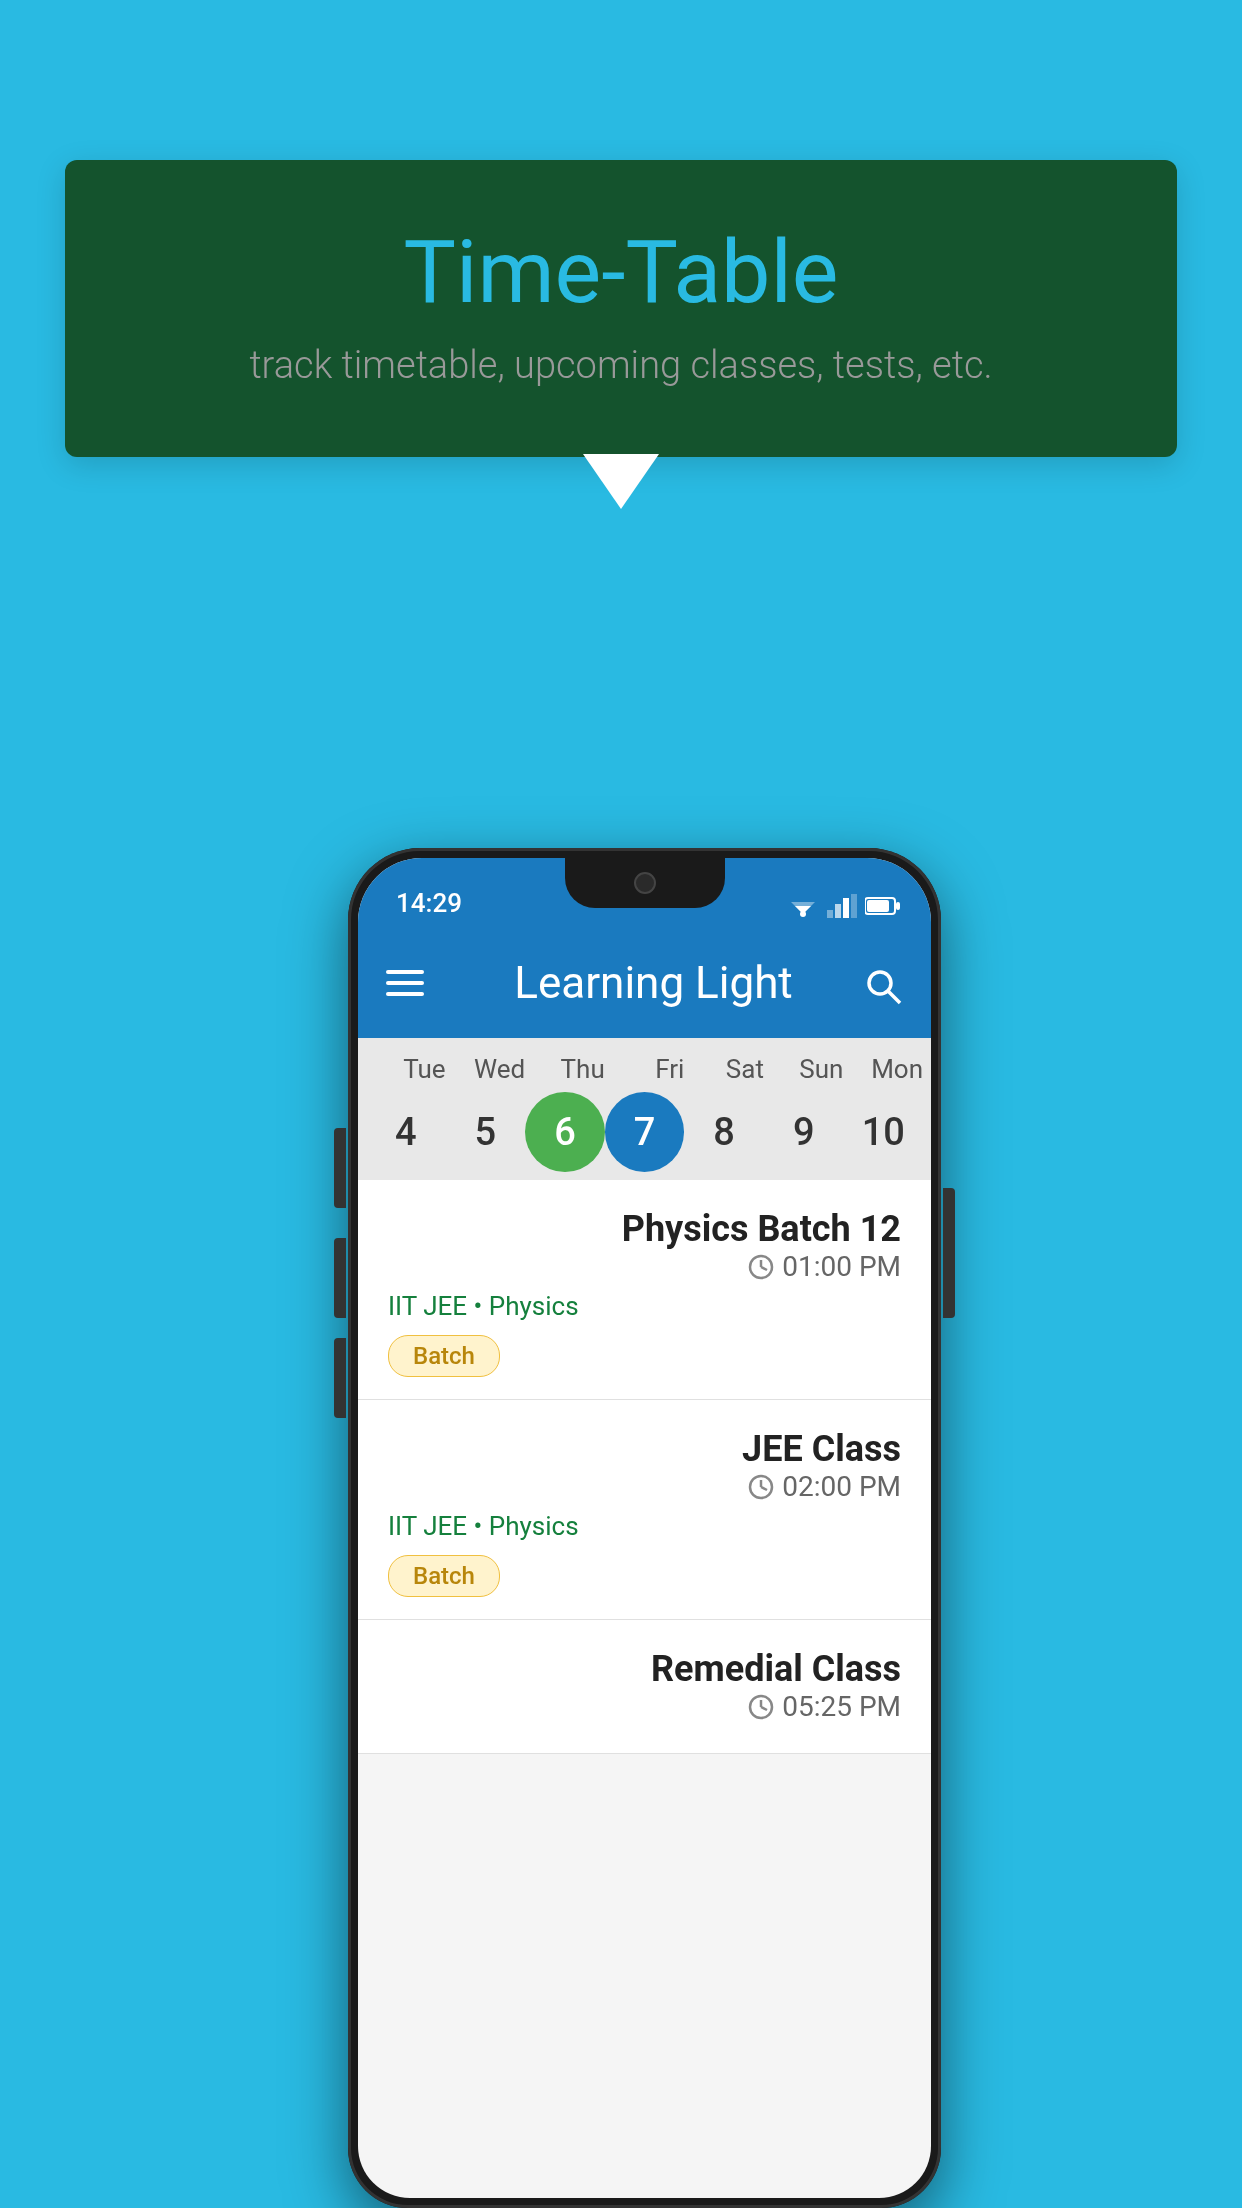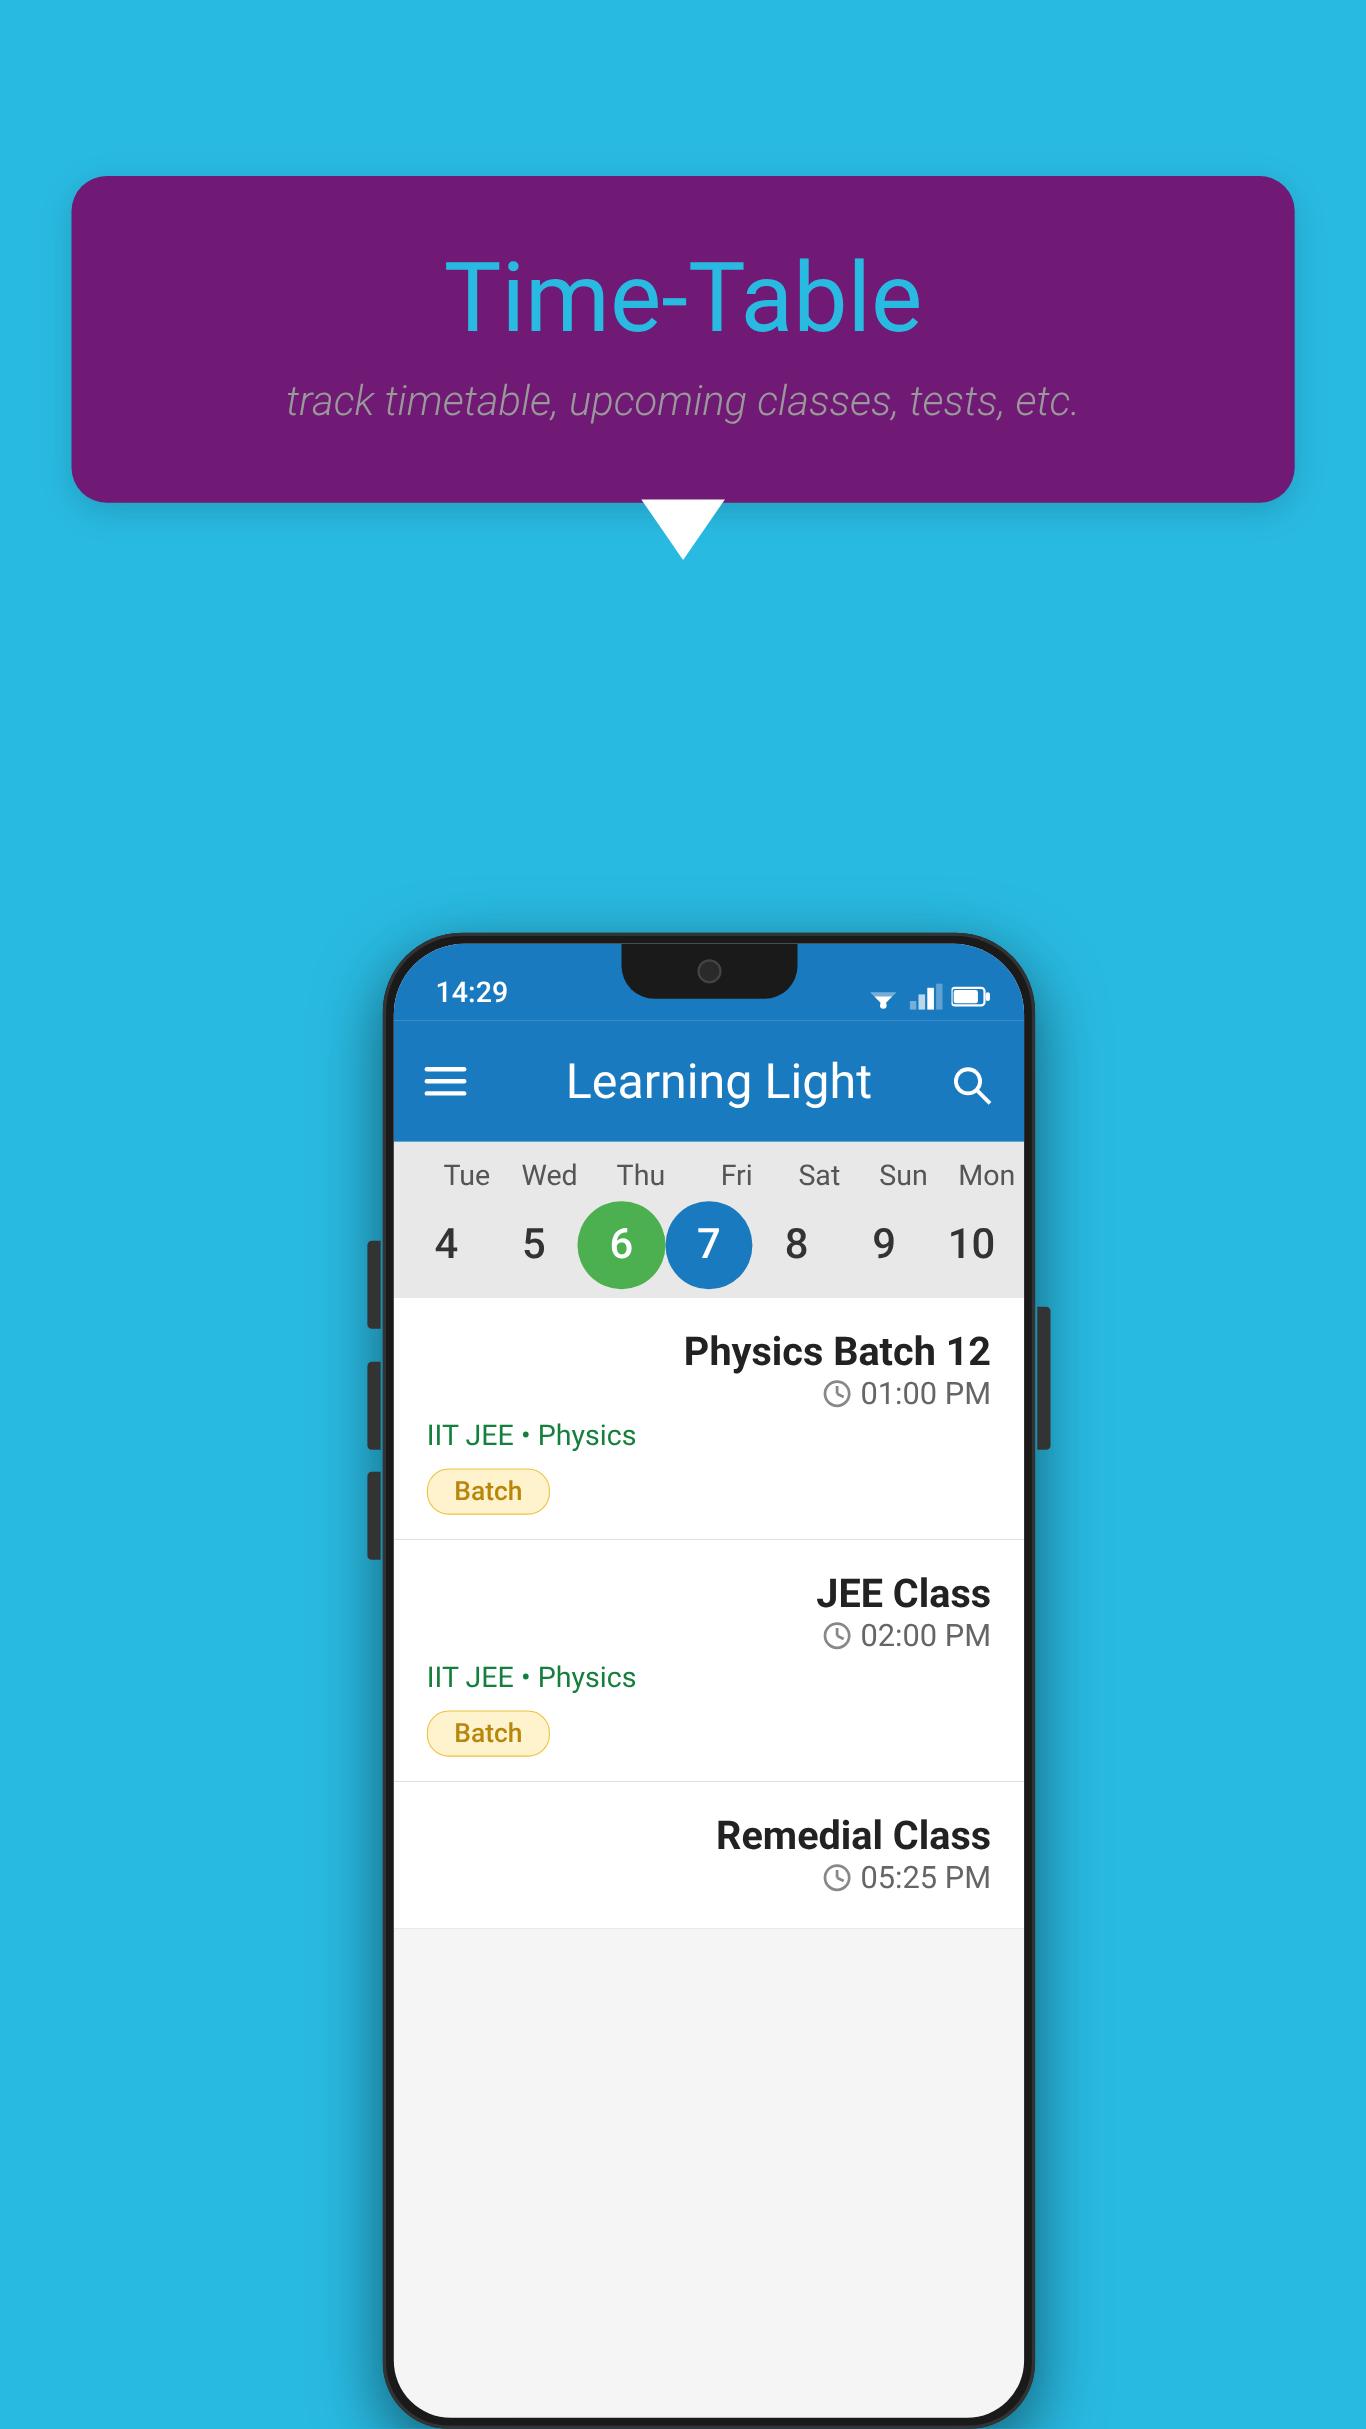--- a/index.html
+++ b/index.html
@@ -13,22 +13,22 @@
       overflow: hidden;
       position: relative;
     }
 
     
     .tooltip-card {
       position: absolute;
       top: 160px;
       left: 65px;
       right: 65px;
-      background: #701a75;
-      border-radius: 32px;
+      background: #14532d;
+      border-radius: 12px;
       padding: 60px 80px 70px;
       text-align: center;
       box-shadow: 0 8px 30px rgba(0,0,0,0.15);
     }
 
     .tooltip-card::after {
       content: '';
       position: absolute;
       bottom: -52px;
       left: 50%;
@@ -44,21 +44,20 @@
       font-size: 88px;
       font-weight: 400;
       color: #29BAE2;
       margin-bottom: 20px;
     }
 
     .tooltip-subtitle {
       font-size: 38px;
       color: #999;
       font-weight: 300;
-      font-style: italic;
     }
 
     
     .phone-wrapper {
       position: absolute;
       bottom: 0;
       left: 50%;
       transform: translateX(-50%);
       width: 640px;
       height: 1360px;

